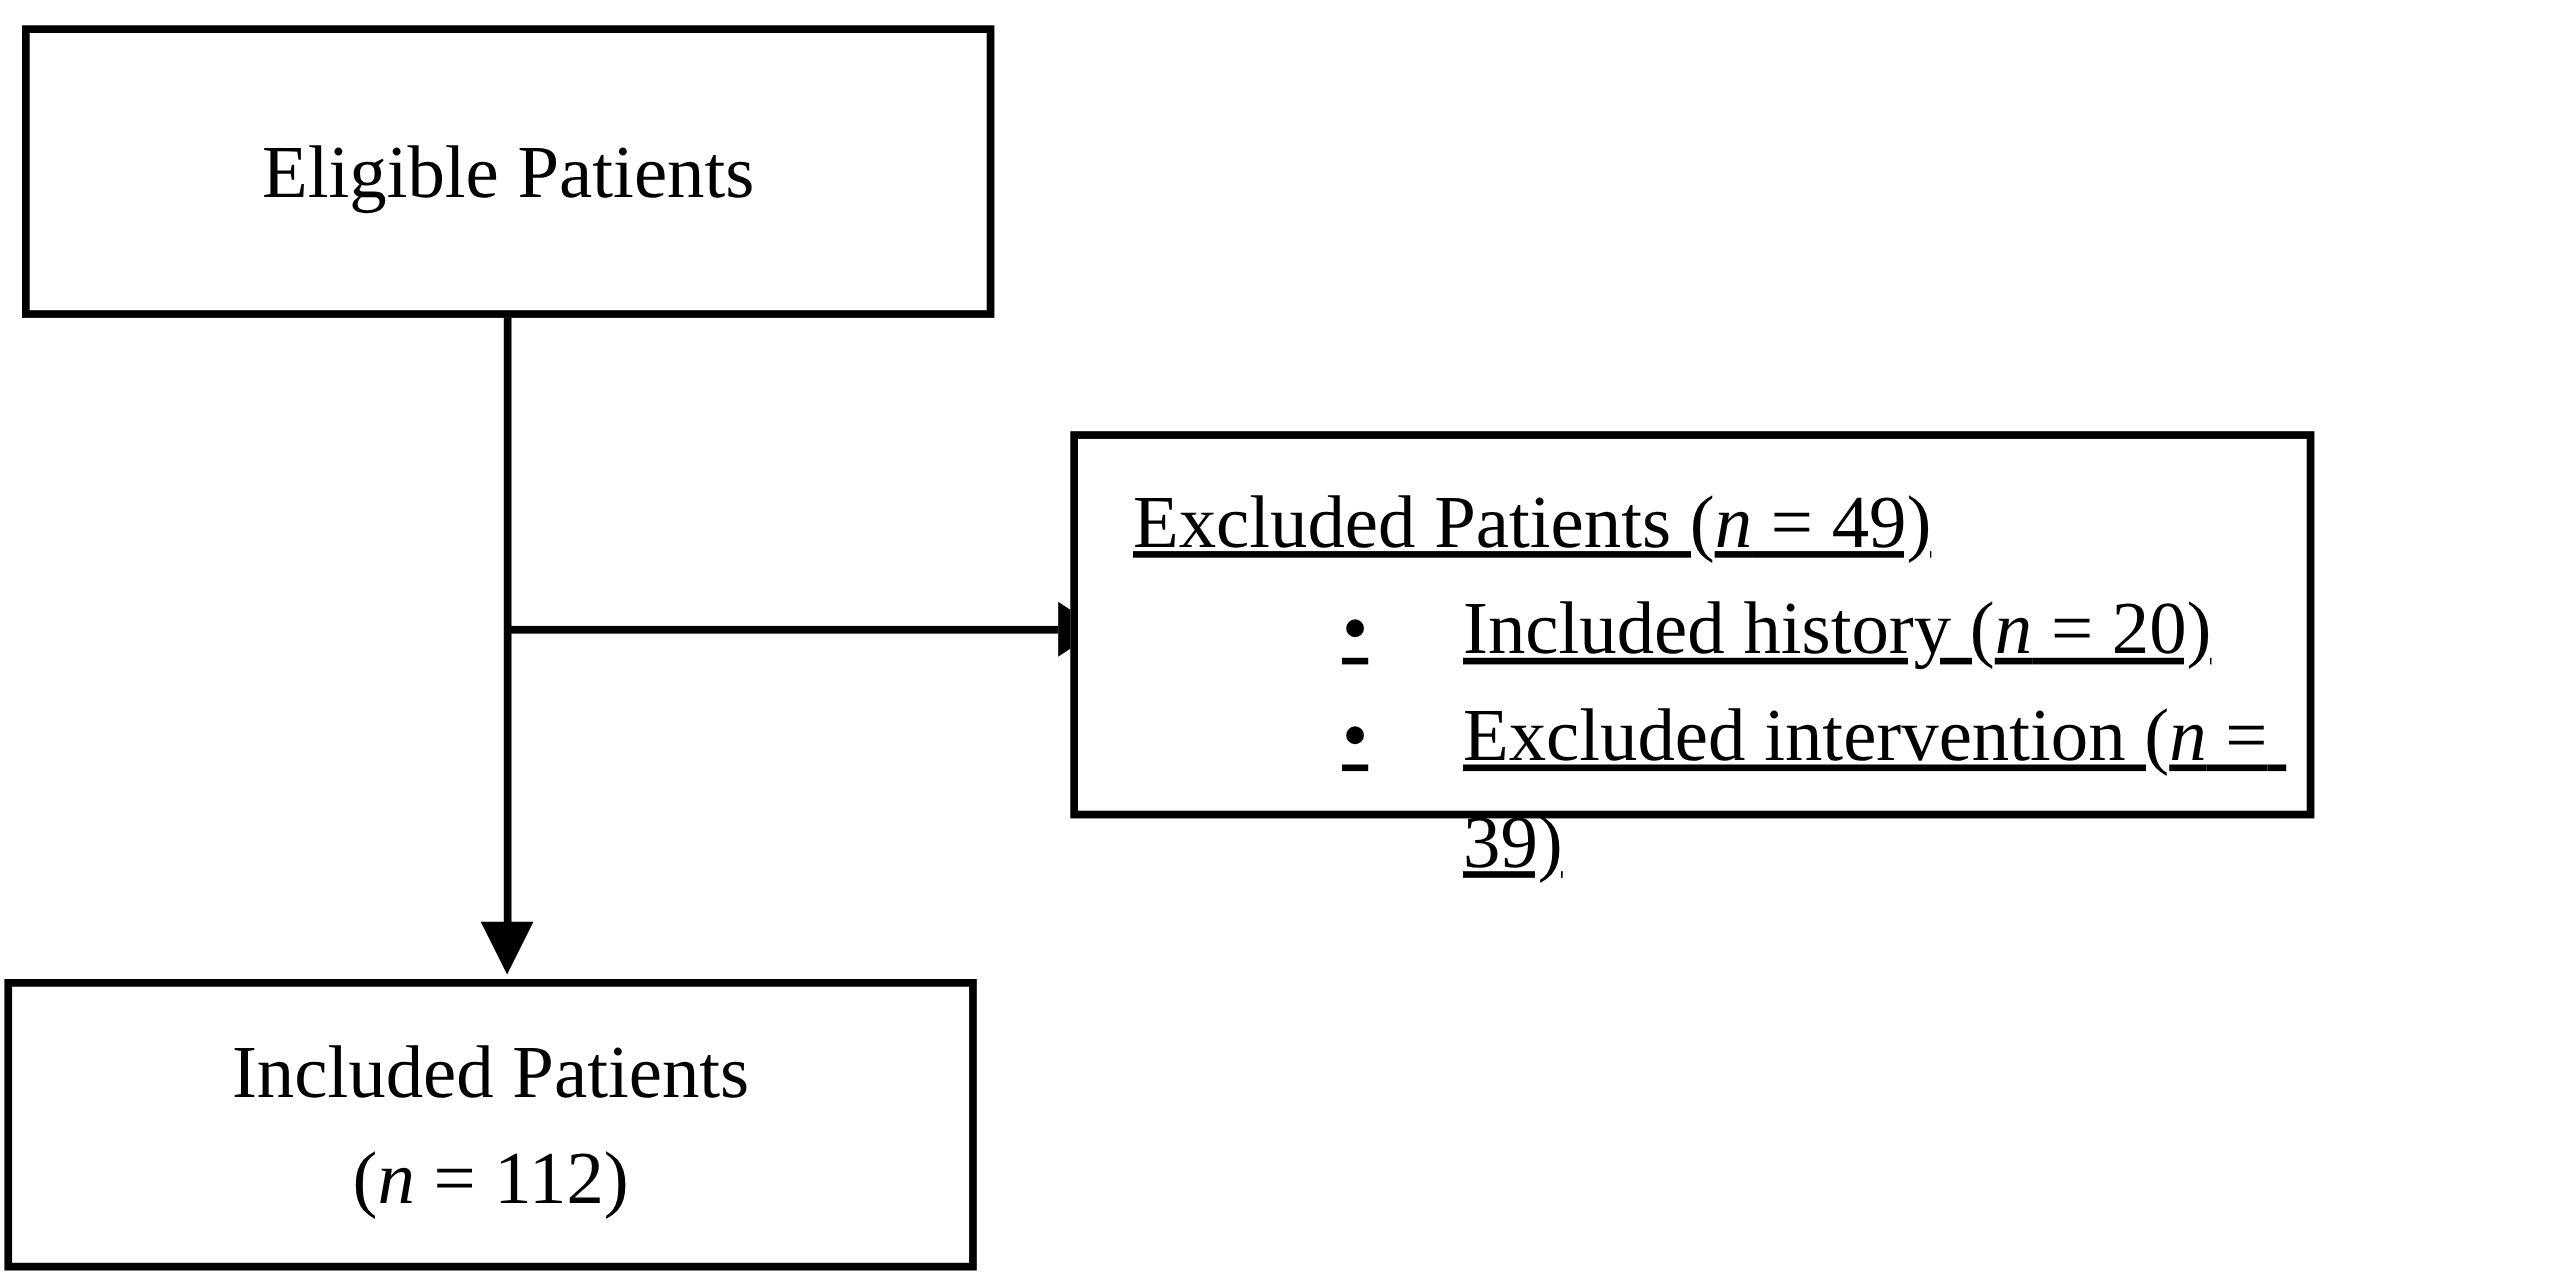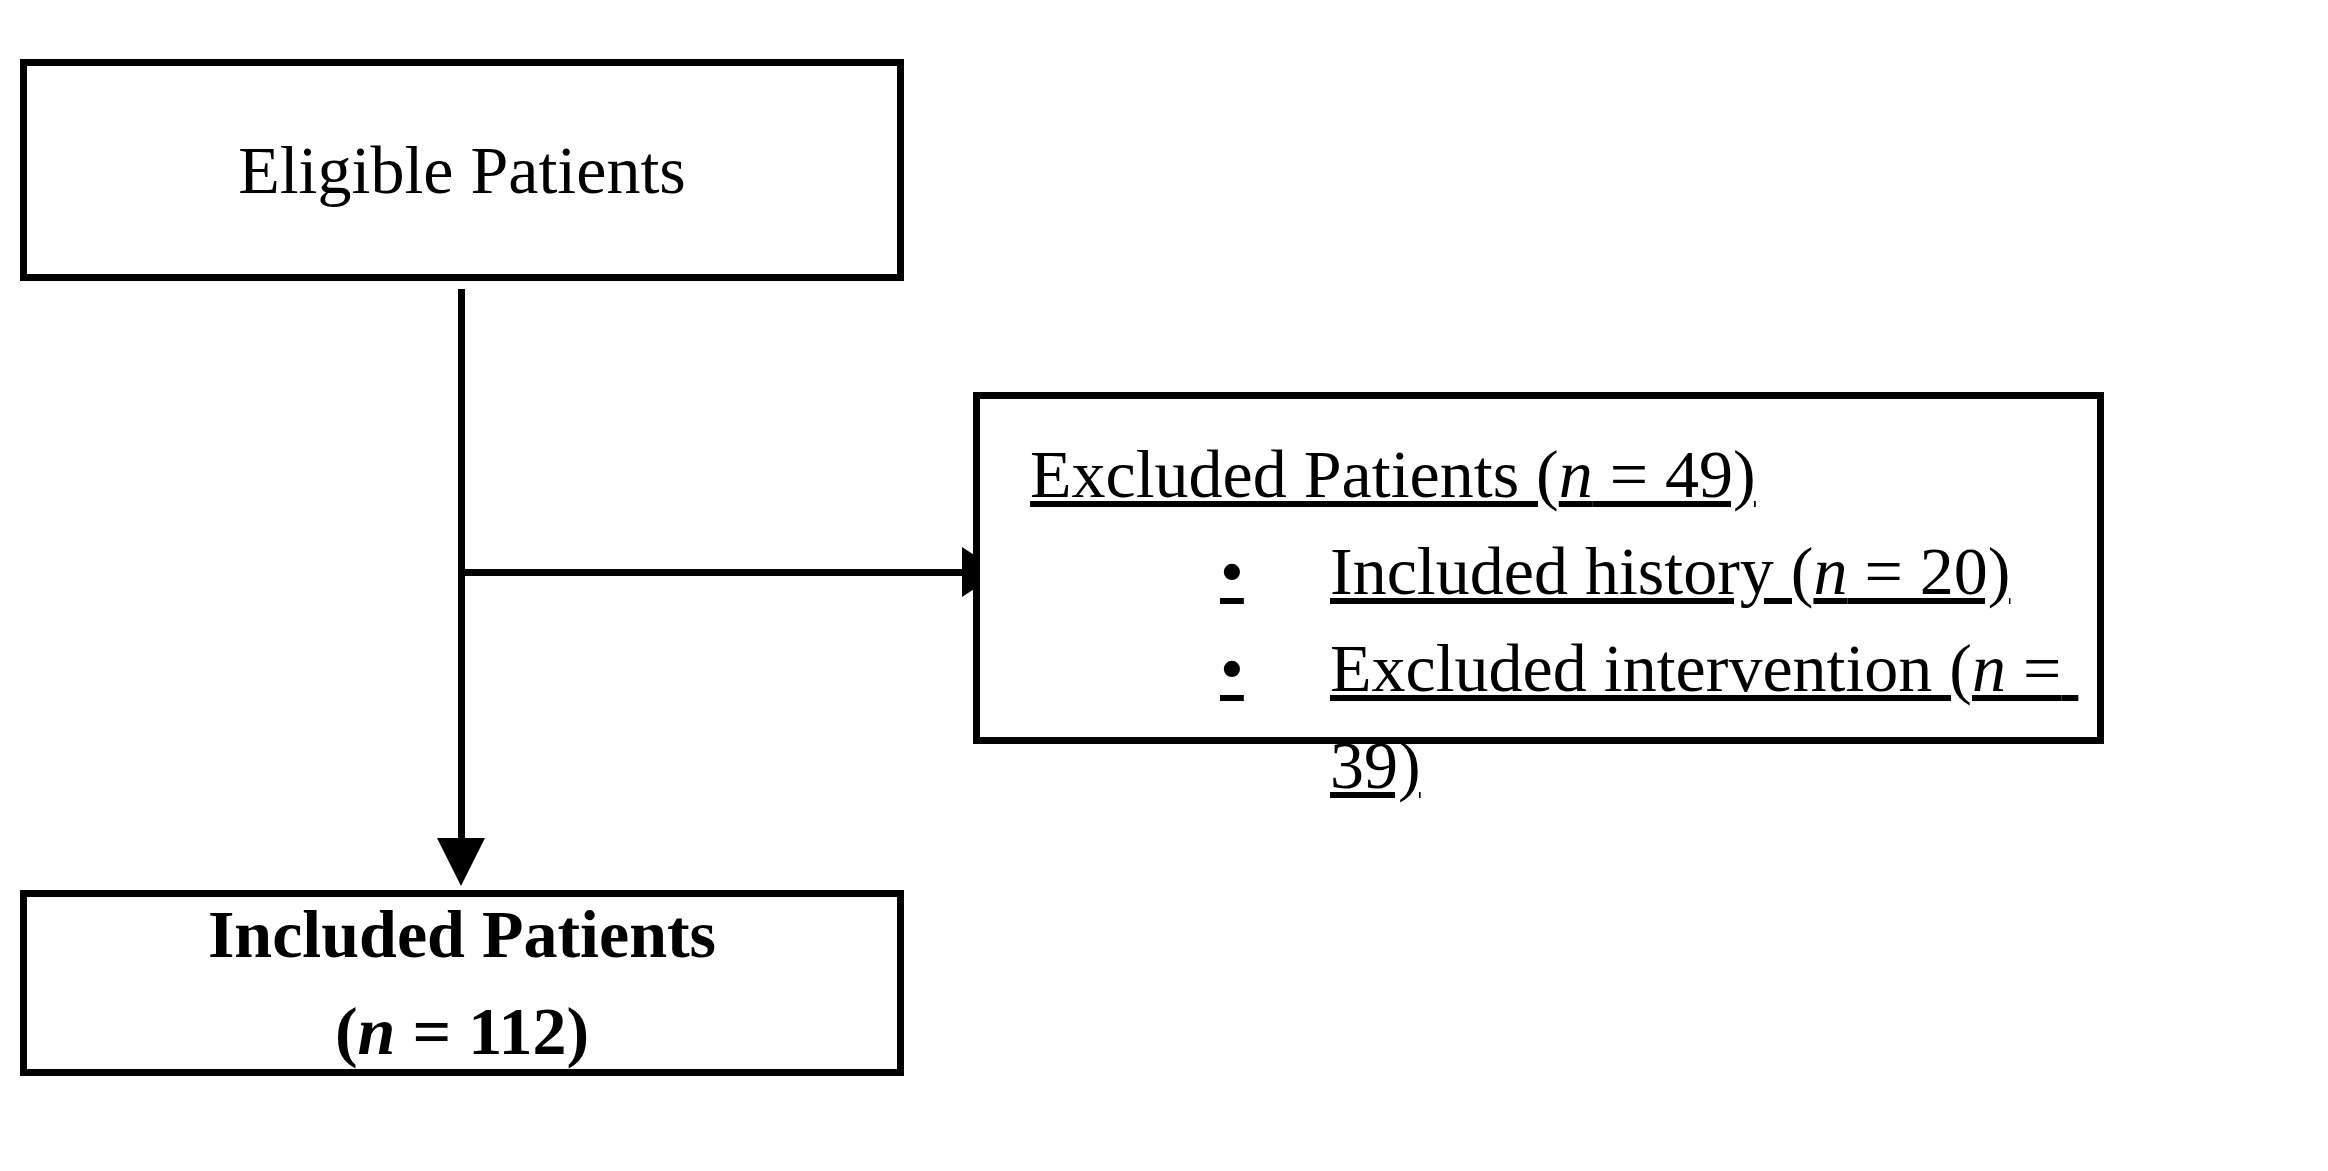--- a/index.html
+++ b/index.html
@@ -24,22 +24,22 @@
   }
 
   .box.centered {
     display: flex;
     flex-direction: column;
     align-items: center;
     justify-content: center;
     text-align: center;
   }
 
-  .box-eligible { left: 20px;  top: 23px;  width: 884px;  height: 222px; margin-top: 36px; }
-  .box-included { left: 20px;  top: 890px; width: 884px;  height: 186px; font-weight: bold; }
+  .box-eligible { left: 20px;  top: 23px;  width: 884px;  height: 266px; }
+  .box-included { left: 4px;  top: 890px; width: 884px;  height: 265px; }
   .box-excluded { left: 973px; top: 392px; width: 1131px; height: 352px; text-decoration: underline; }
 
   .excluded-inner { padding: 27px 18px 0 50px; }
 
   .bullet-row { display: flex; align-items: baseline; }
   .bullet-dot {
     display: inline-block;
     margin-left: 190px;
     width: 110px;
     flex: 0 0 110px;

